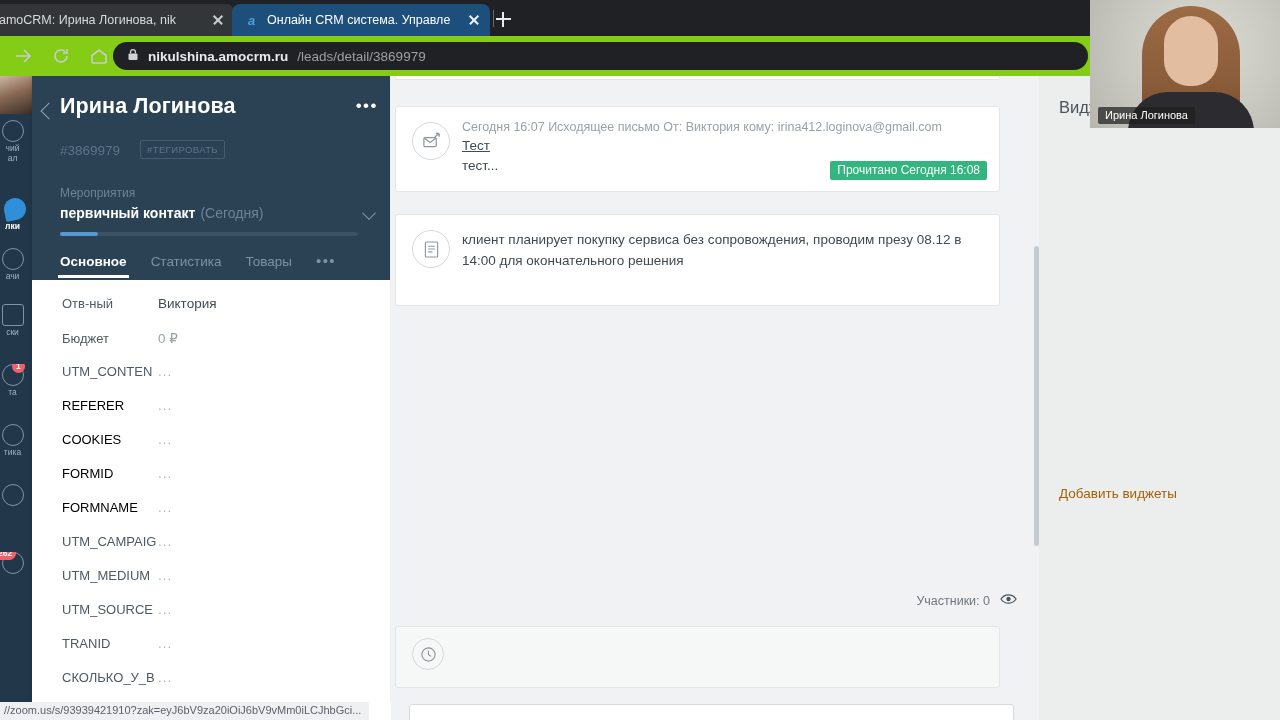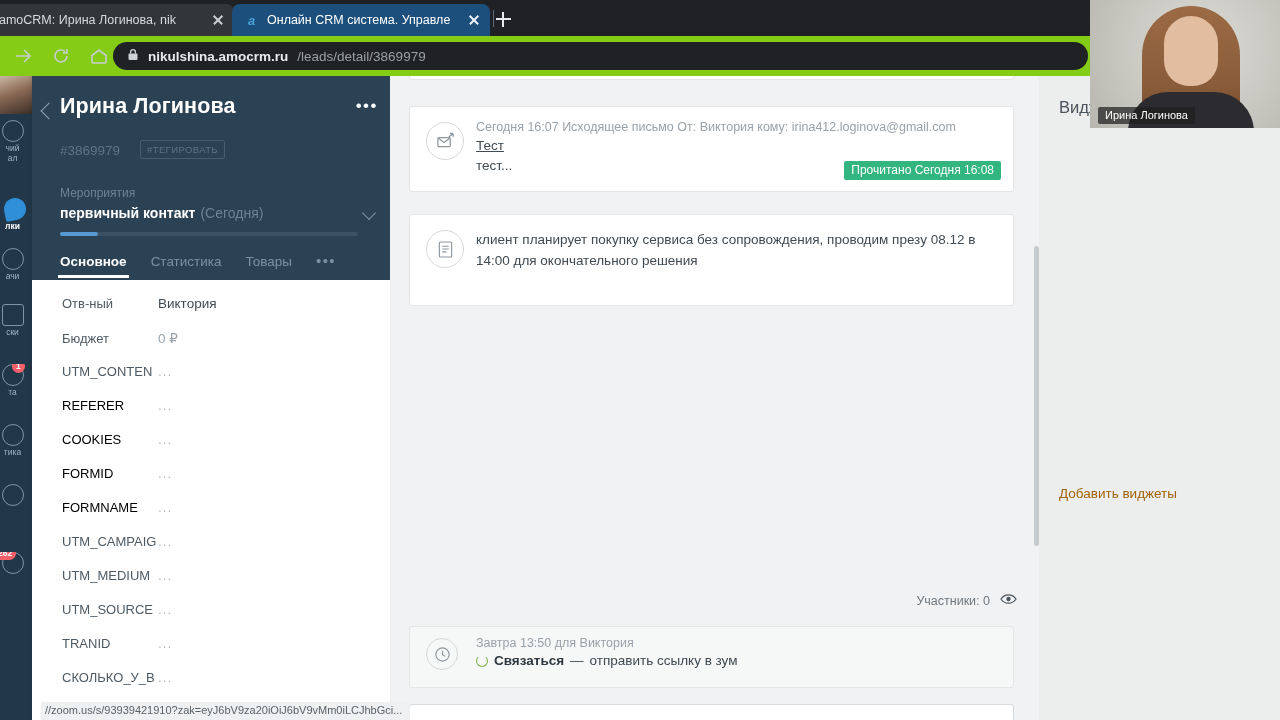--- a/index.html
+++ b/index.html
@@ -206,21 +206,21 @@
     position: absolute; left: 0; top: 2px; width: 5px; height: 458px;
     background: #c6cbd0; border-radius: 3px;
   }
 
   
   .feed {
     position: absolute; left: 391px; top: 0; width: 648px; height: 644px;
     background: #f1f2f3; overflow: hidden;
   }
   .card {
-    position: absolute; left: 18px; width: 605px;
+    position: absolute; left: 4px; width: 605px;
     background: #ffffff; border: 1px solid #e3e5e7; border-radius: 3px;
   }
   .card-ic {
     position: absolute; left: 16px; top: 15px; width: 38px; height: 38px;
     border: 1px solid #d5d9dc; border-radius: 50%;
     display: flex; align-items: center; justify-content: center; color: #8d969d;
   }
   .card-body { margin-left: 66px; padding: 12px 14px 12px 0; }
   .card-meta { font-size: 12.5px; color: #9aa2a9; line-height: 17px; }
   .card-subj {
@@ -321,21 +321,20 @@
     background: rgba(30,30,30,.72); color: #ffffff;
     font-size: 11px; padding: 2px 7px 3px; border-radius: 2px;
   }
 
   
   .statusbar {
     position: absolute; left: 0; bottom: 0; height: 18px; max-width: 410px;
     background: #eff0f1; color: #5a6269; font-size: 11px;
     padding: 2px 8px 0 4px; white-space: nowrap; overflow: hidden;
     border-top-right-radius: 2px;
-    margin-left: 41px;
   }
   .bottom-cut {
     position: absolute; left: 30px; bottom: 0; width: 360px; height: 18px;
     background: #ffffff; color: #4e5a63; font-size: 12px;
     padding-left: 30px; overflow: hidden;
   }
 </style>
 </head>
 <body>
 
@@ -556,29 +555,20 @@
         </span>
       </div>
 
       <div class="card task-card" style="height:62px">
         <div class="card-ic">
           <svg width="17" height="17" viewBox="0 0 18 18" fill="none" stroke="currentColor" stroke-width="1.2">
             <circle cx="9" cy="9" r="7"></circle>
               <path d="M9 5v4.3l2.8 1.7"></path>
           </svg>
         </div>
-        <div class="task-body">
-          <div class="task-when">Завтра 13:50 для Виктория</div>
-          <div class="task-line">
-            <span class="task-ring"></span>
-            <b>Связаться</b>
-            <span>—</span>
-            <span>отправить ссылку в зум</span>
-          </div>
-        </div>
       </div>
 
       <div class="noteinput">
         
         
       </div>
     </div>
 
     <div class="rc-scroll"></div>
 

